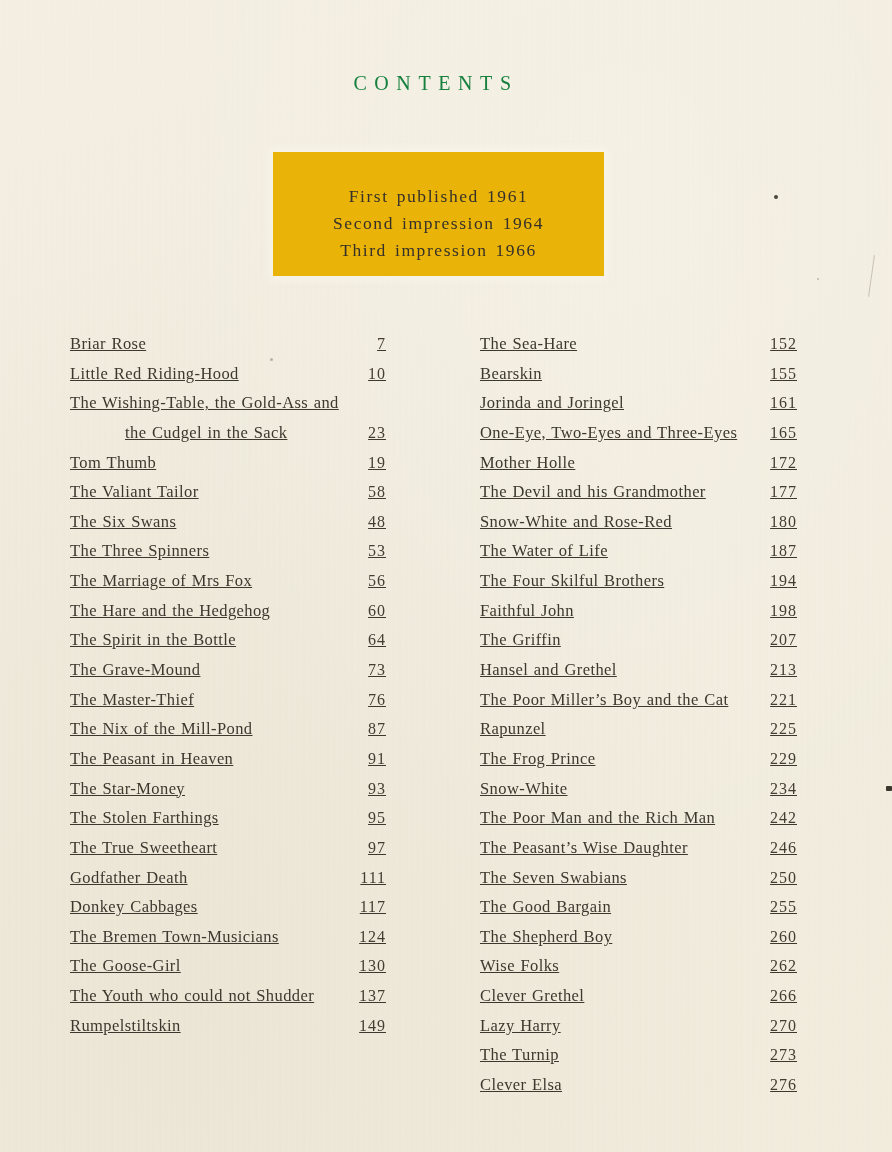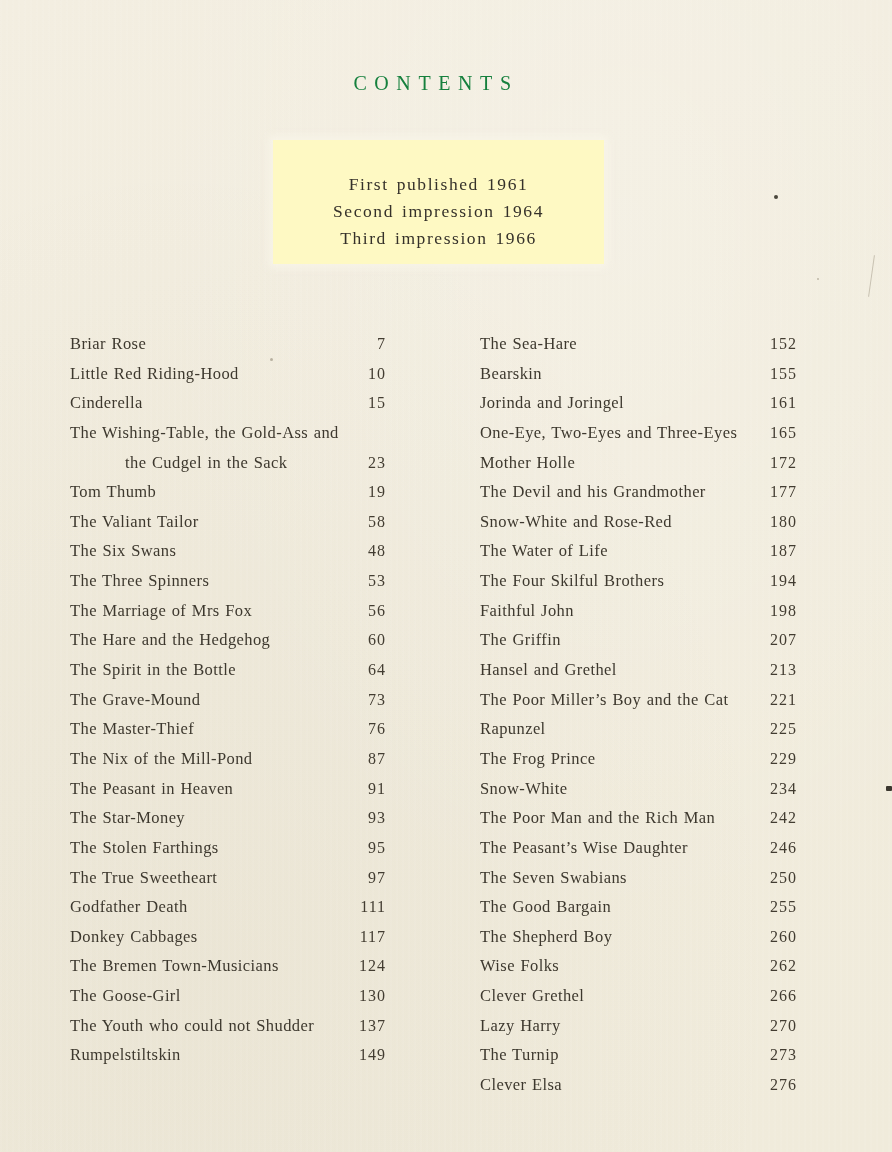--- a/index.html
+++ b/index.html
@@ -18,40 +18,40 @@
       radial-gradient(ellipse at 20% 85%,rgba(120,105,70,.05),rgba(0,0,0,0) 60%);
   }
   .page-title{
     position:absolute;top:59px;left:0;width:872px;
     text-align:center;
     font-size:20px;letter-spacing:.38em;
     color:#15803d;
     font-weight:400;
   }
   .pub-box{
-    position:absolute;left:273px;top:140px;width:331px;height:124px;
-    background:#fef9c3;
+    position:absolute;left:273px;top:152px;width:331px;height:124px;
+    background:#eab308;
     box-shadow:0 0 8px 4px rgba(248,245,233,.9);
     text-align:center;
     padding-top:31px;box-sizing:border-box;
   }
   .pub-line{
     display:block;
     font-size:17.5px;line-height:27px;
     letter-spacing:.09em;word-spacing:.12em;
     color:#35312a;
   }
   .toc-col{
     position:absolute;top:334px;
   }
   .toc-col-left{left:70px;width:316px;}
   .toc-col-right{left:480px;width:317px;}
   .toc-row{
     height:29.65px;
-    display:flex;justify-content:space-between;align-items:baseline;
+    display:flex;justify-content:space-between;align-items:baseline;text-decoration:underline;
   }
   .toc-row.indent .toc-title{padding-left:55px;}
   .toc-title{
     font-size:16.5px;letter-spacing:.025em;word-spacing:.06em;
     color:#3d382e;white-space:nowrap;
   }
   .toc-page{
     font-size:16px;letter-spacing:.06em;color:#423c31;
   }
   
@@ -77,24 +77,20 @@
 <div class="toc-col toc-col-left">
     <div class="toc-row">
       <span class="toc-title">Briar Rose</span>
       <span class="toc-page">7</span>
     </div>
     <div class="toc-row">
       <span class="toc-title">Little Red Riding-Hood</span>
       <span class="toc-page">10</span>
     </div>
     <div class="toc-row">
-      <span class="toc-title">Cinderella</span>
-      <span class="toc-page">15</span>
-    </div>
-    <div class="toc-row">
       <span class="toc-title">The Wishing-Table, the Gold-Ass and</span>
       <span class="toc-page"></span>
     </div>
     <div class="toc-row indent">
       <span class="toc-title">the Cudgel in the Sack</span>
       <span class="toc-page">23</span>
     </div>
     <div class="toc-row">
       <span class="toc-title">Tom Thumb</span>
       <span class="toc-page">19</span>

